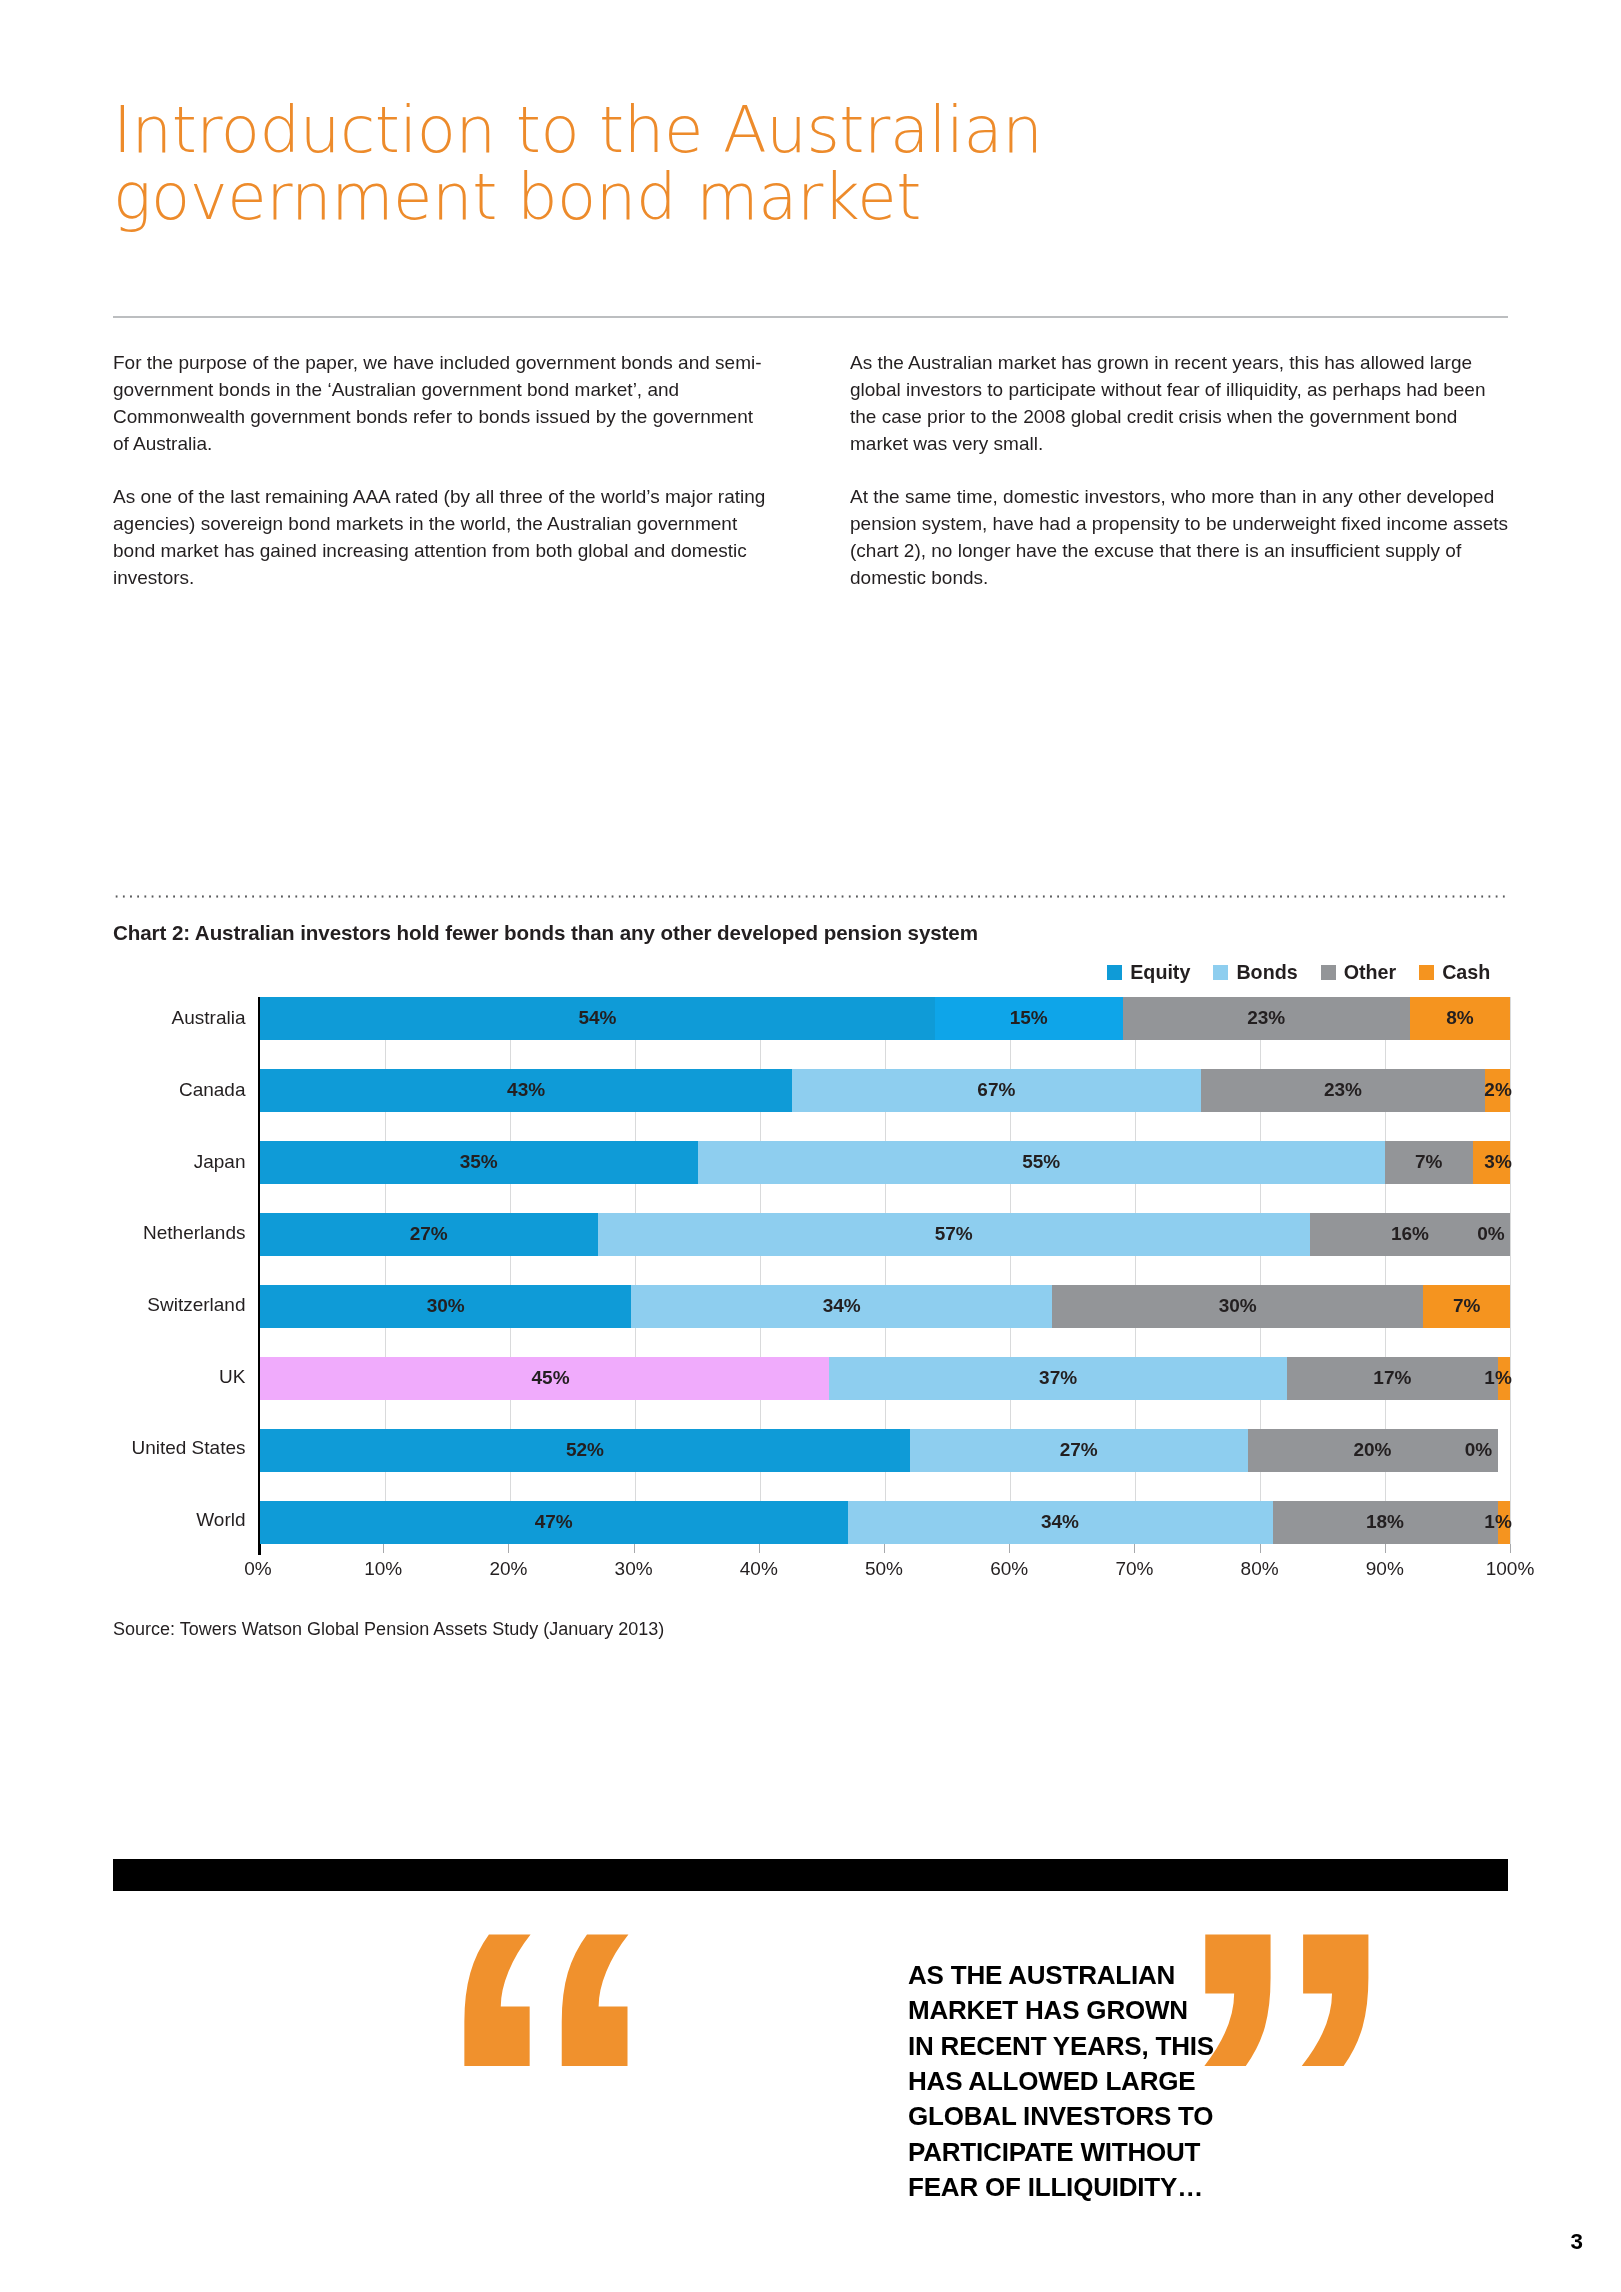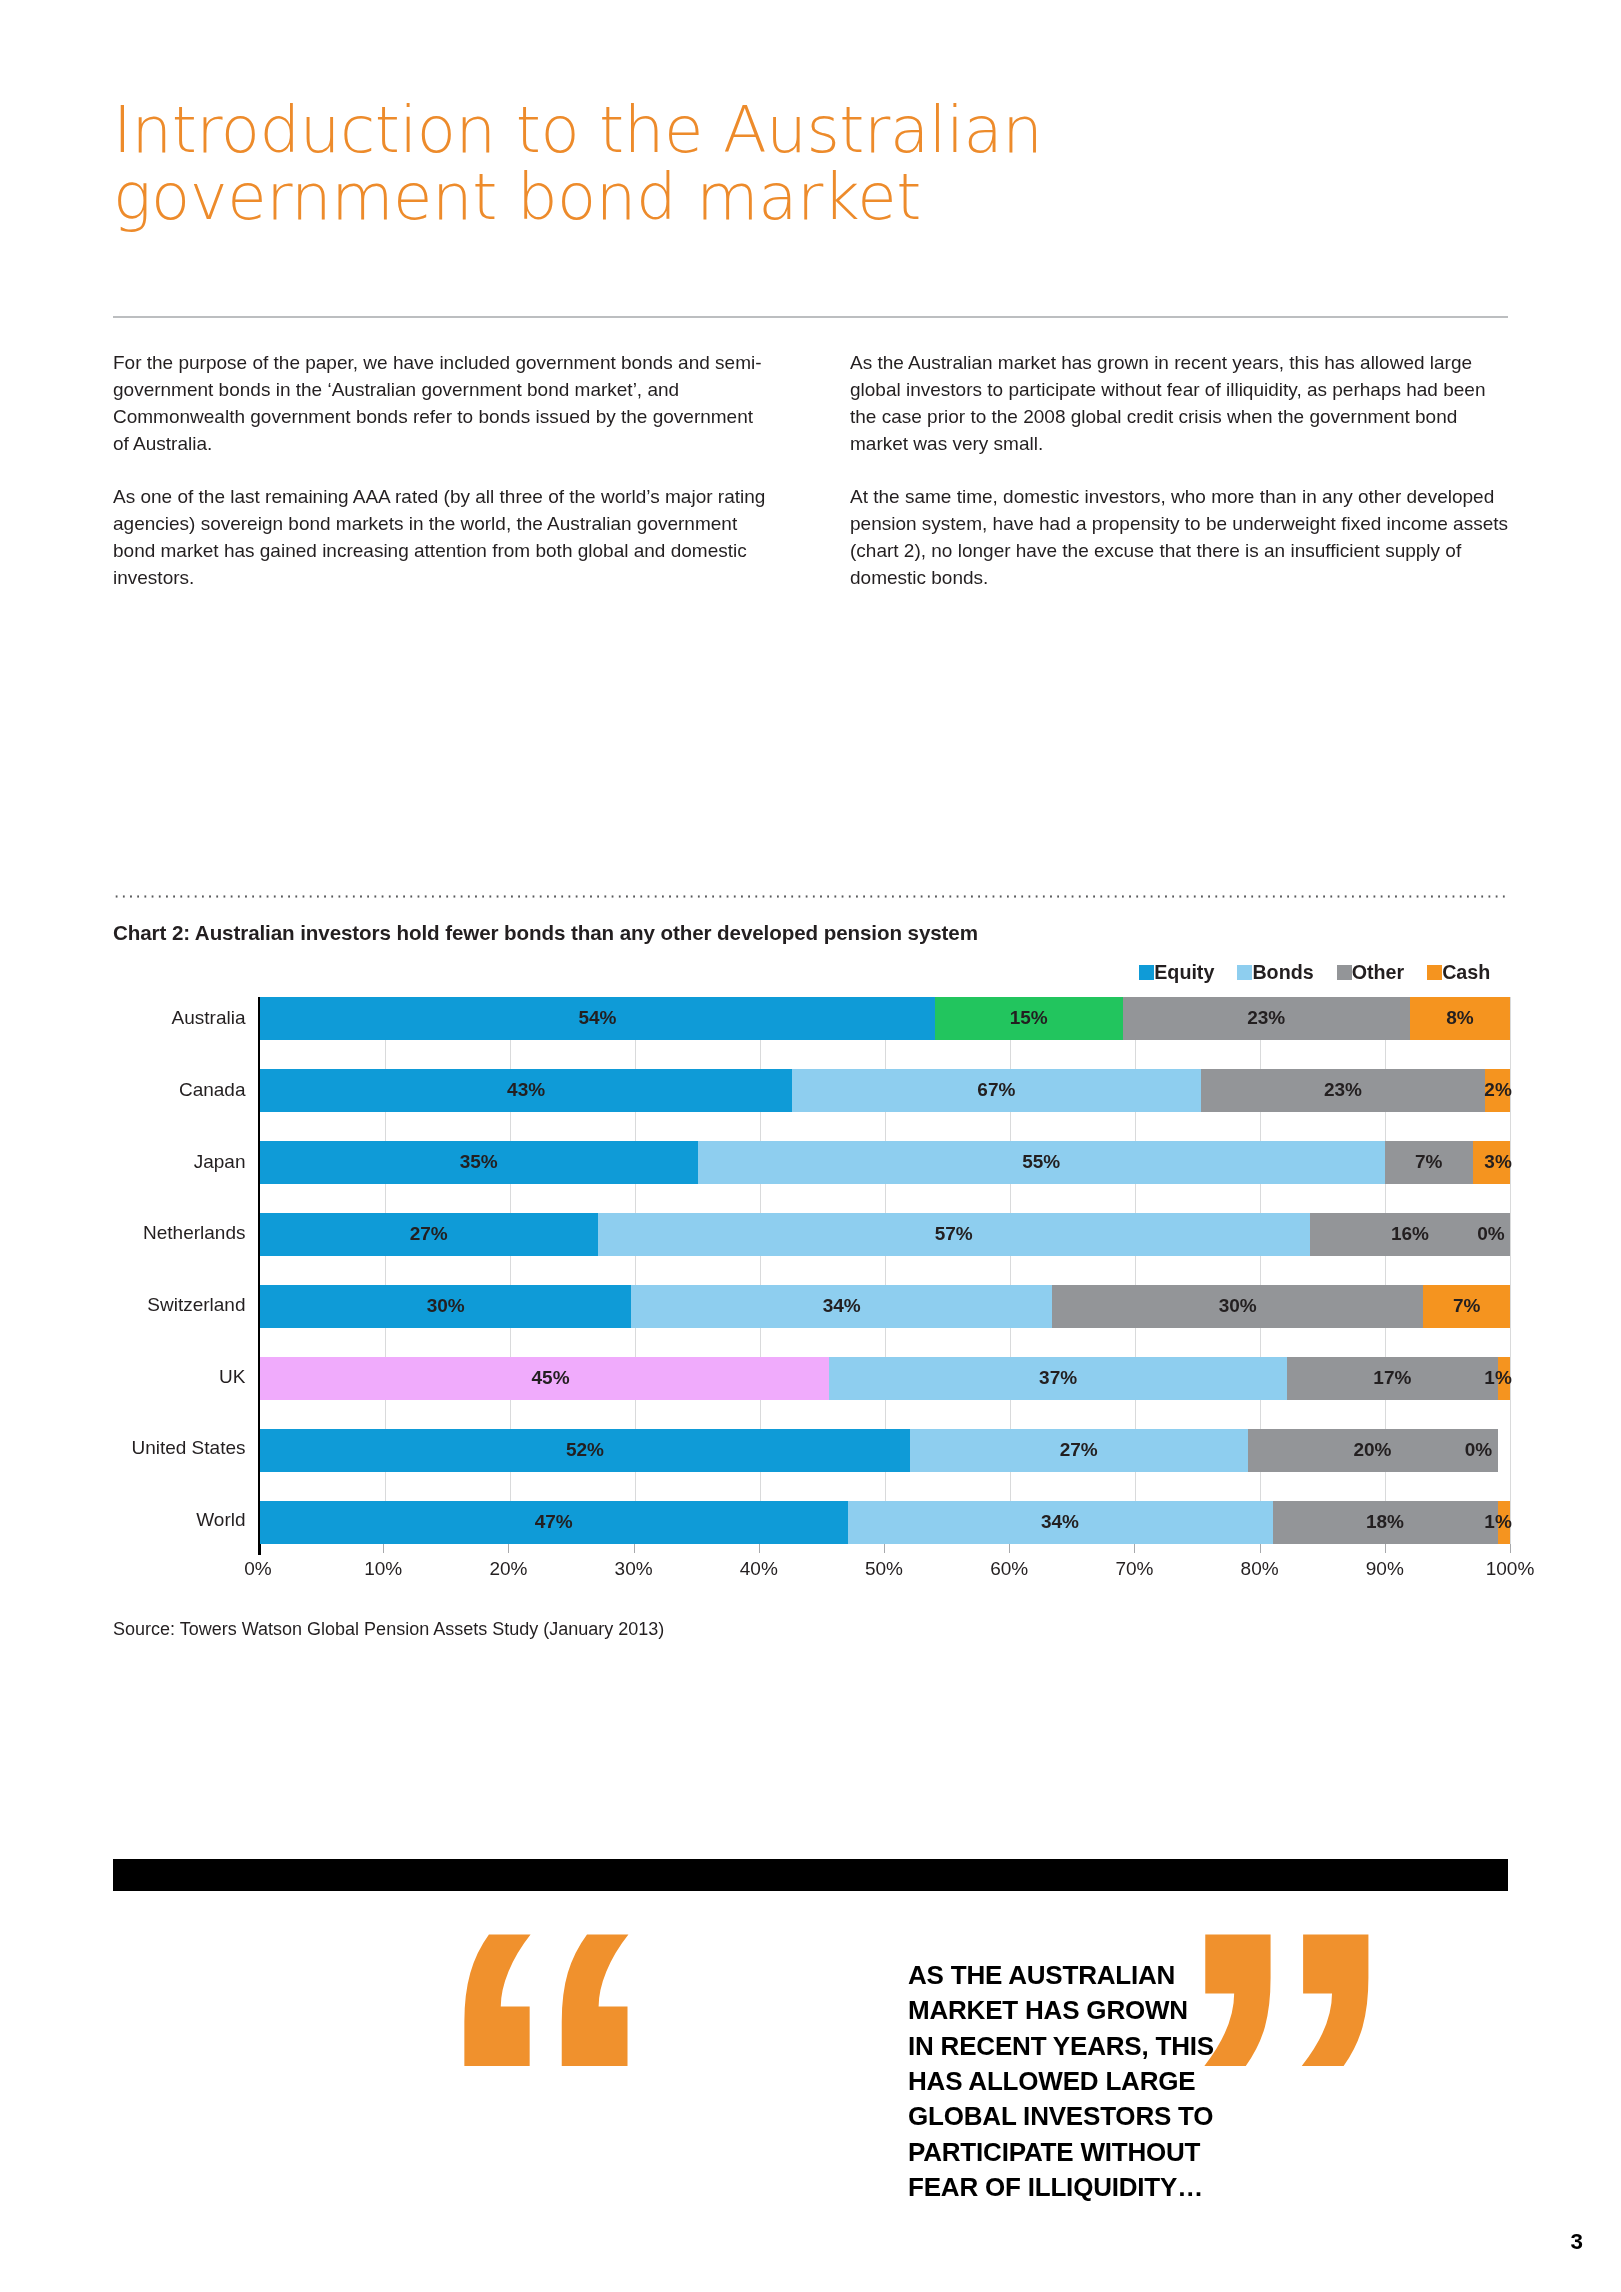--- a/index.html
+++ b/index.html
@@ -98,20 +98,21 @@
     display: flex;
     justify-content: flex-end;
     align-items: center;
     gap: 23px;
     margin-bottom: 12.5px;
     padding-right: 19.7px;
   }
   .legend-item {
     display: flex;
     align-items: center;
+    gap: 8px;
     text-align: right;
   }
   .legend-swatch {
     width: 15px;
     height: 15px;
     display: inline-block;
   }
   .legend-label {
     font-size: 19.7px;
     font-weight: bold;
@@ -344,21 +345,21 @@
             <div class="gridline" style="left: 70%;"></div>
             <div class="gridline" style="left: 80%;"></div>
             <div class="gridline" style="left: 90%;"></div>
             <div class="gridline" style="left: 100%;"></div>
           </div>
         <div class="bars" id="bars">
             <div class="bar-row">
               <div class="seg" style="width: 54%; background: rgb(15, 155, 215);">
                 <span class="seg-label">54%</span>
               </div>
-              <div class="seg" style="width: 15%; background: #22c55e; align-items: center;">
+              <div class="seg" style="width: 15%; background: #0ea5e9; align-items: center;">
                 <span class="seg-label">15%</span>
               </div>
               <div class="seg" style="width: 23%; background: rgb(147, 149, 152);">
                 <span class="seg-label">23%</span>
               </div>
               <div class="seg" style="width: 8%; background: rgb(245, 148, 31);">
                 <span class="seg-label">8%</span>
               </div>
             </div>
             <div class="bar-row">

